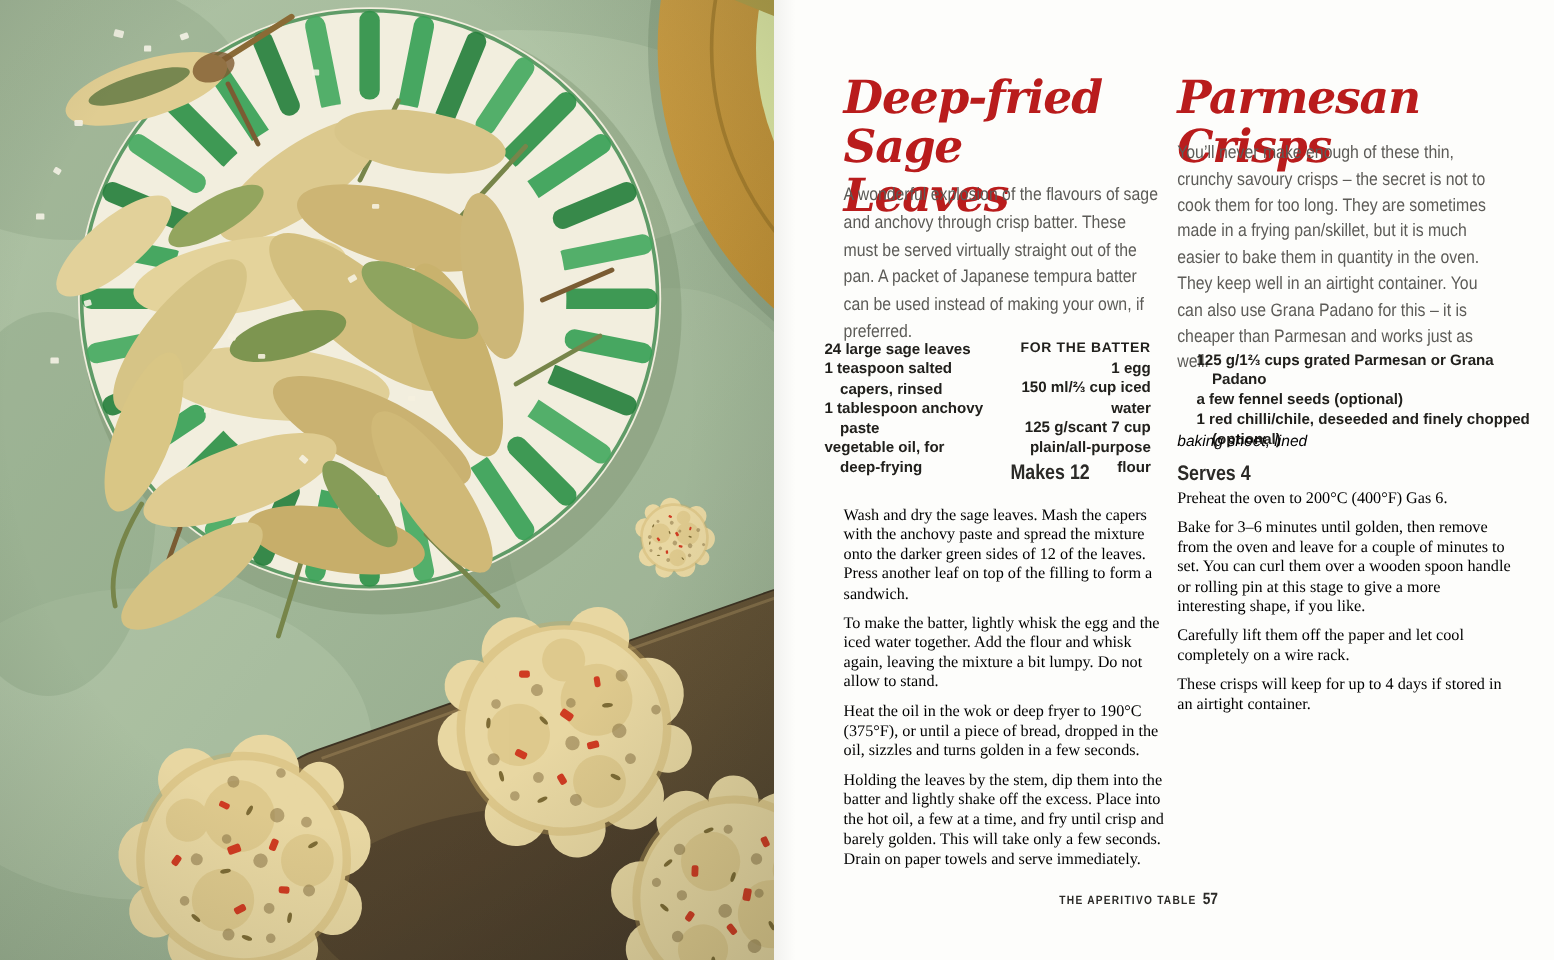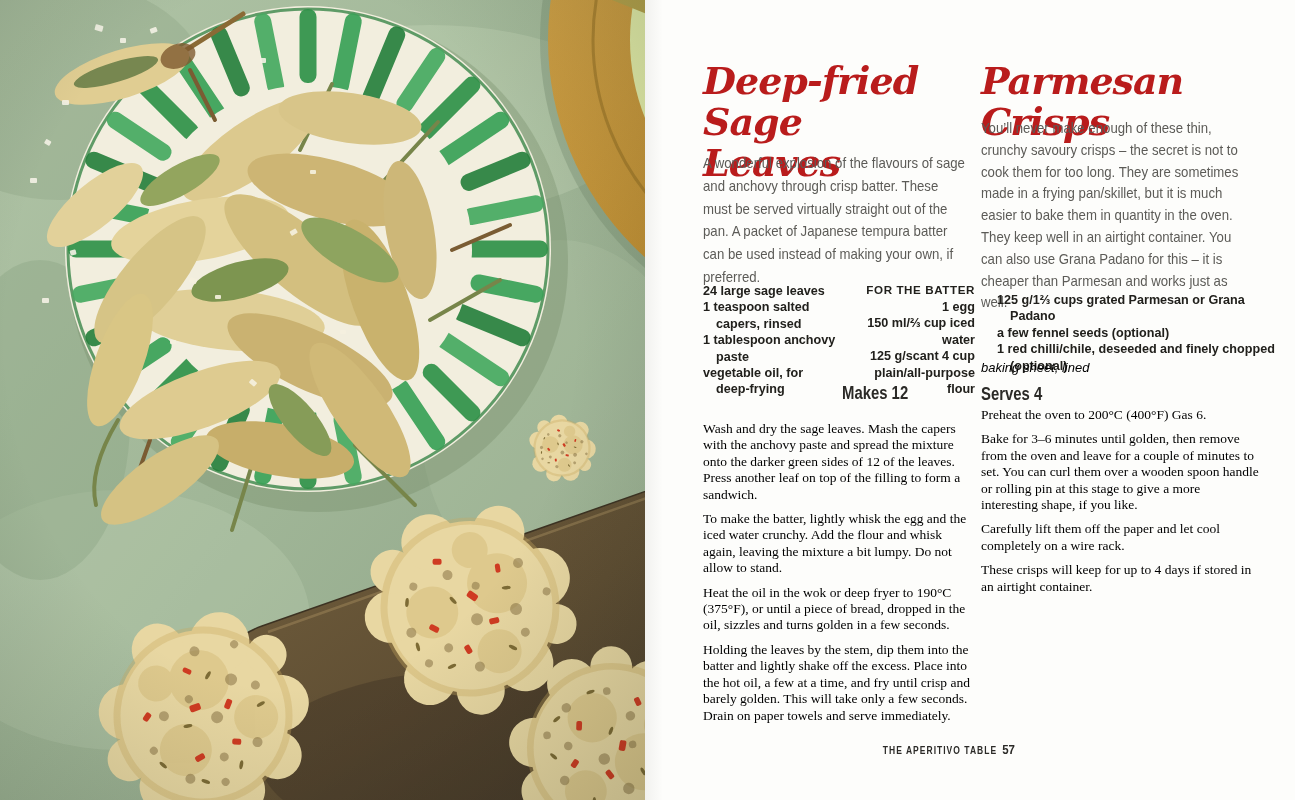--- a/index.html
+++ b/index.html
@@ -26,21 +26,21 @@
   .recipe-title span { display:block; }
 
   .intro { position:absolute; font-size:15px; line-height:22.8px; color:#5c5b57;
            transform:scaleX(.88); transform-origin:0 0; letter-spacing:0; }
   .i1 { left:58px; top:152px; width:300px; }
   .i2 { left:336px; top:117px; width:312px; line-height:21.8px; }
 
   .ing { font-weight:700; font-size:12.6px; line-height:16.4px; color:#21201c;
          list-style:none; }
   .ing li { padding-left:13px; text-indent:-13px; }
-  .ing-row { position:absolute; left:58px; top:283px; width:272px; display:flex; gap:12px; }
+  .ing-row { position:absolute; left:42px; top:283px; width:272px; display:flex; gap:12px; }
   .ing-row .c1 { width:134px; }
   .ing-row .c2 { width:126px;text-align:right; }
   .ing-head { font-weight:700; font-size:11.6px; letter-spacing:.6px; color:#21201c;
               margin-bottom:3px; }
   .ing2 { position:absolute; left:352px; top:292px; width:286px; }
   .equip { position:absolute; left:336px; top:360px; font-style:italic; font-size:13px;
            color:#000000; }
 
   .yield { position:absolute; font-size:17.5px; color:#2b2a27; font-weight:600;
            transform:scaleX(.85); transform-origin:0 0; }
@@ -298,30 +298,30 @@
         <li>24 large sage leaves</li>
         <li>1 teaspoon salted capers, rinsed</li>
         <li>1 tablespoon anchovy paste</li>
         <li>vegetable oil, for deep-frying</li>
       </ul>
       <div class="c2">
         <div class="ing-head">FOR THE BATTER</div>
         <ul class="ing">
           <li>1 egg</li>
           <li>150 ml/⅔ cup iced water</li>
-          <li>125 g/scant 4 cup plain/all-purpose flour</li>
+          <li>125 g/scant 7 cup plain/all-purpose flour</li>
         </ul>
       </div>
     </div>
 
     <div class="yield y1">Makes 12</div>
 
     <div class="method m1">
       <p>Wash and dry the sage leaves. Mash the capers with the anchovy paste and spread the mixture onto the darker green sides of 12 of the leaves. Press another leaf on top of the filling to form a sandwich.</p>
-      <p>To make the batter, lightly whisk the egg and the iced water crunchy. Add the flour and whisk again, leaving the mixture a bit lumpy. Do not allow to stand.</p>
+      <p>To make the batter, lightly whisk the egg and the iced water together. Add the flour and whisk again, leaving the mixture a bit lumpy. Do not allow to stand.</p>
       <p>Heat the oil in the wok or deep fryer to 190°C (375°F), or until a piece of bread, dropped in the oil, sizzles and turns golden in a few seconds.</p>
       <p>Holding the leaves by the stem, dip them into the batter and lightly shake off the excess. Place into the hot oil, a few at a time, and fry until crisp and barely golden. This will take only a few seconds. Drain on paper towels and serve immediately.</p>
     </div>
 
     <h1 class="recipe-title t2">
       <span>Parmesan Crisps</span>
     </h1>
 
     <p class="intro i2">You’ll never make enough of these thin, crunchy savoury crisps – the secret is not to cook them for too long. They are sometimes made in a frying pan/skillet, but it is much easier to bake them in quantity in the oven. They keep well in an airtight container. You can also use Grana Padano for this – it is cheaper than Parmesan and works just as well.</p>
 

